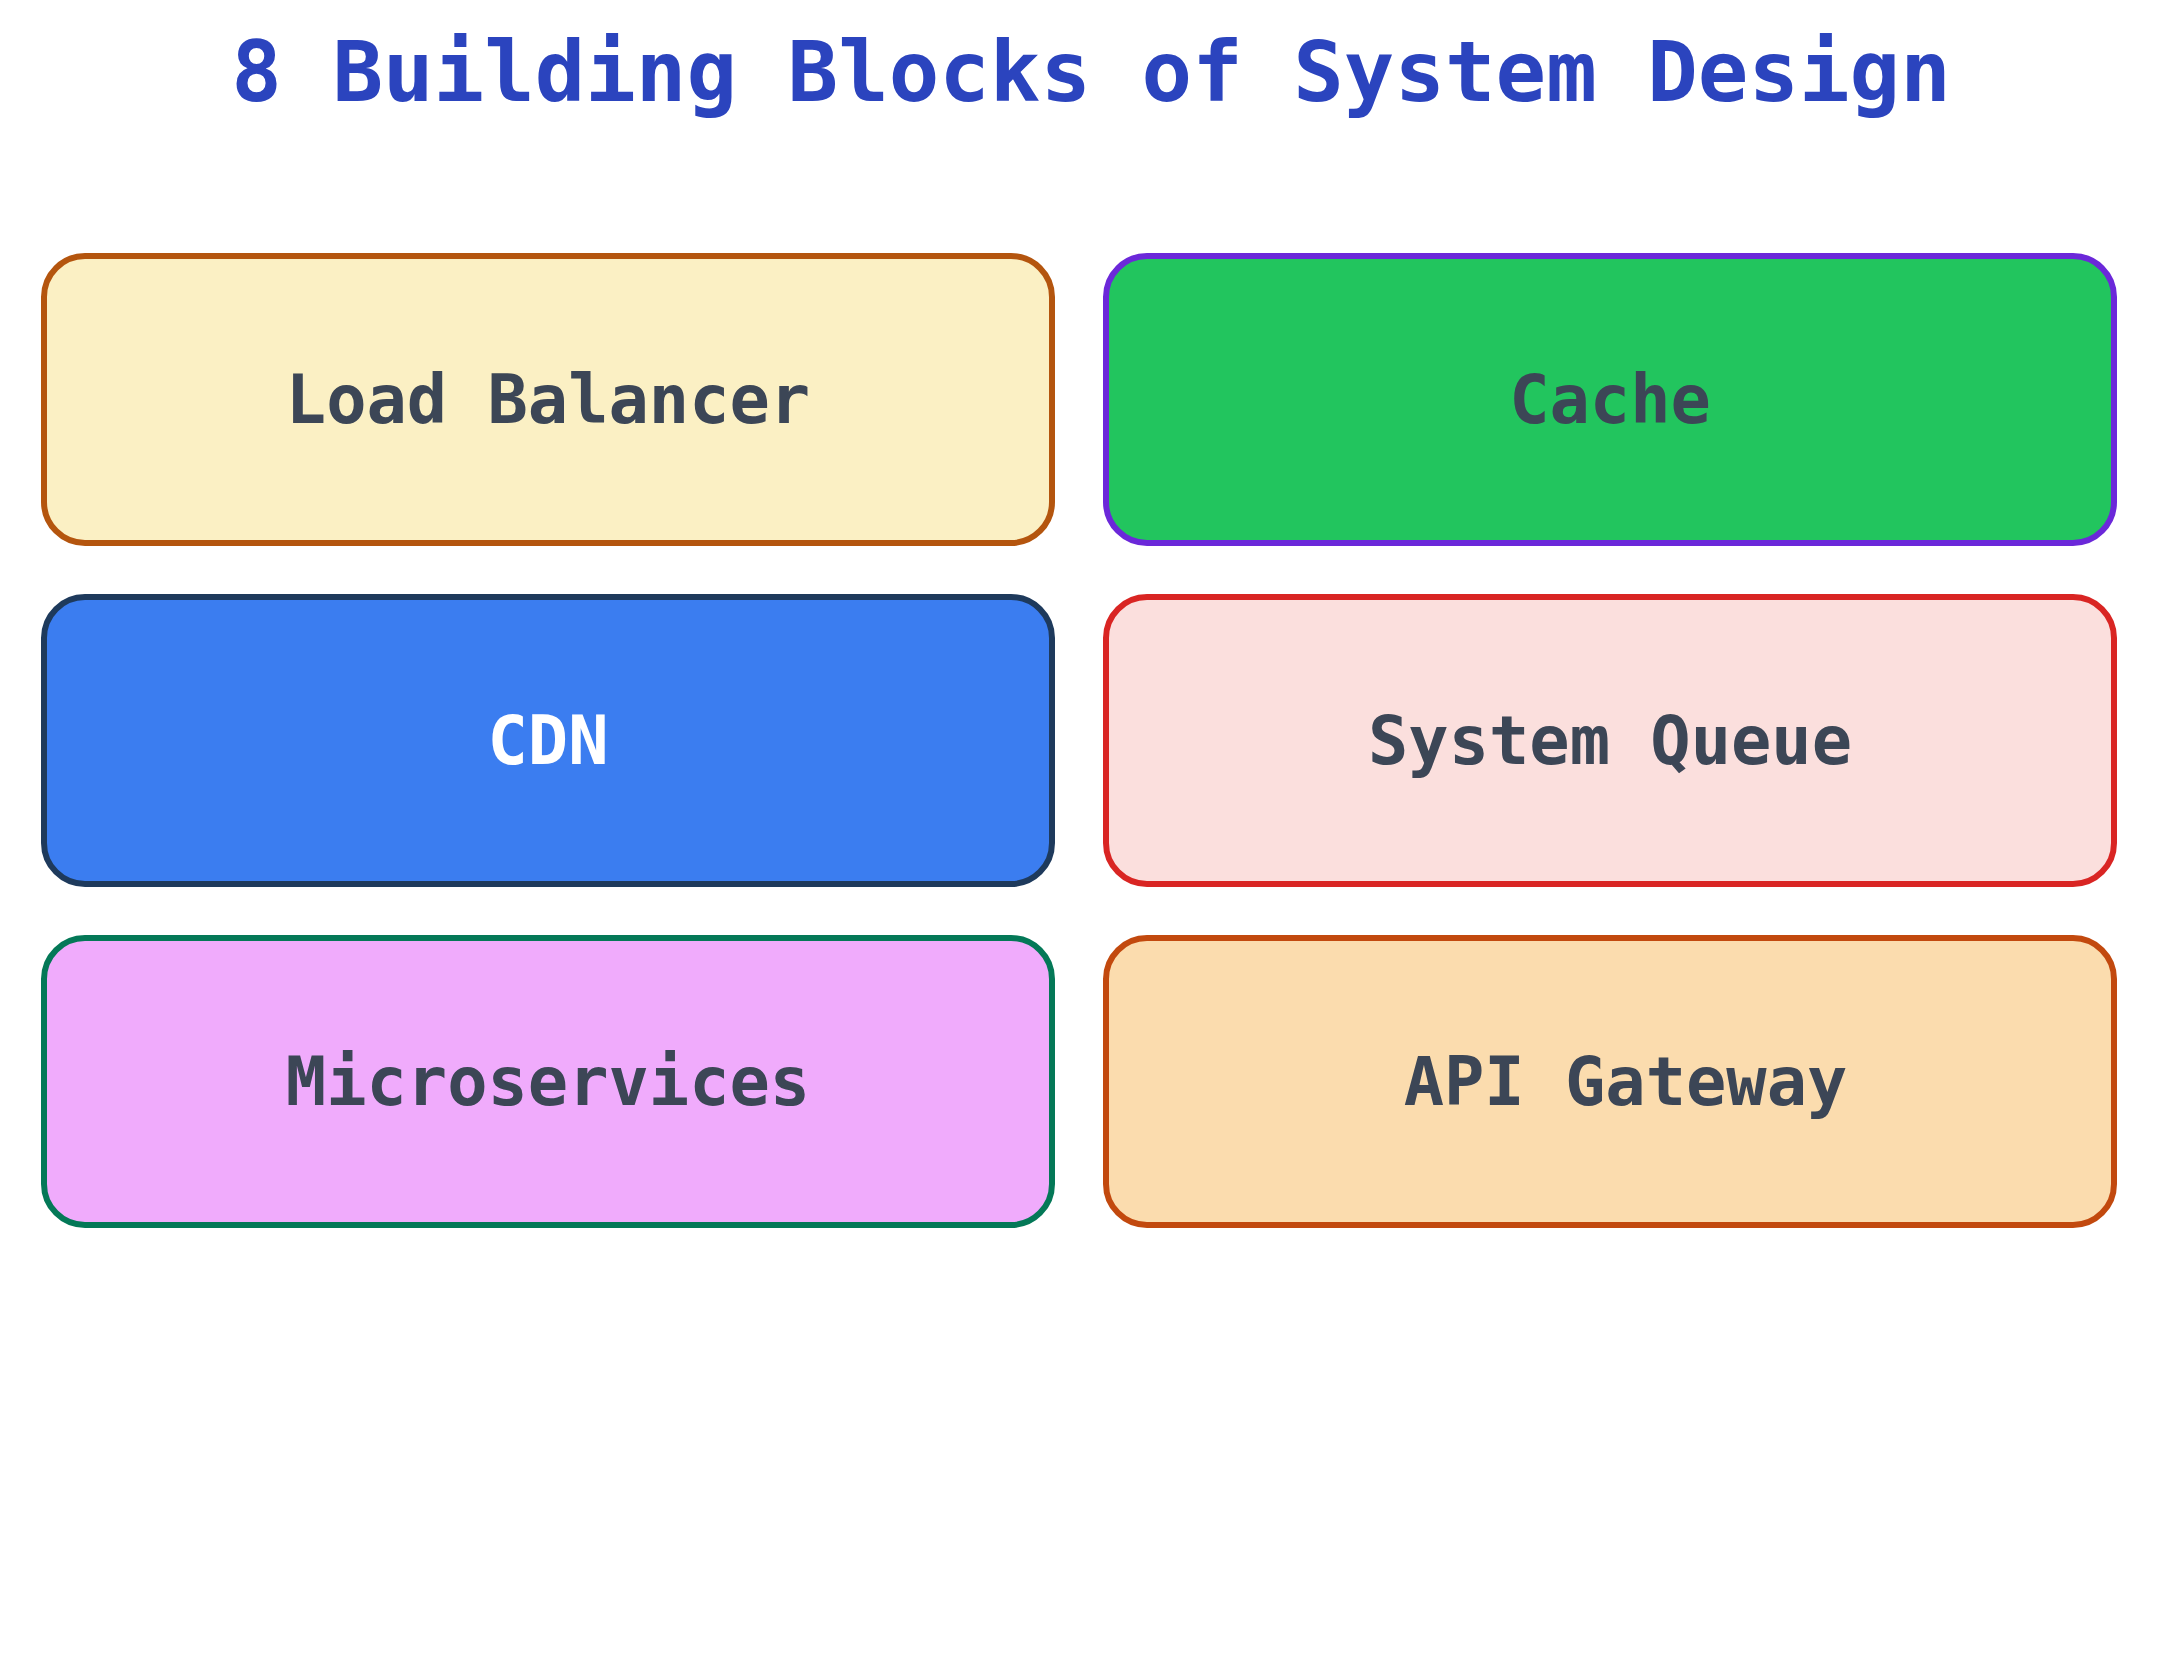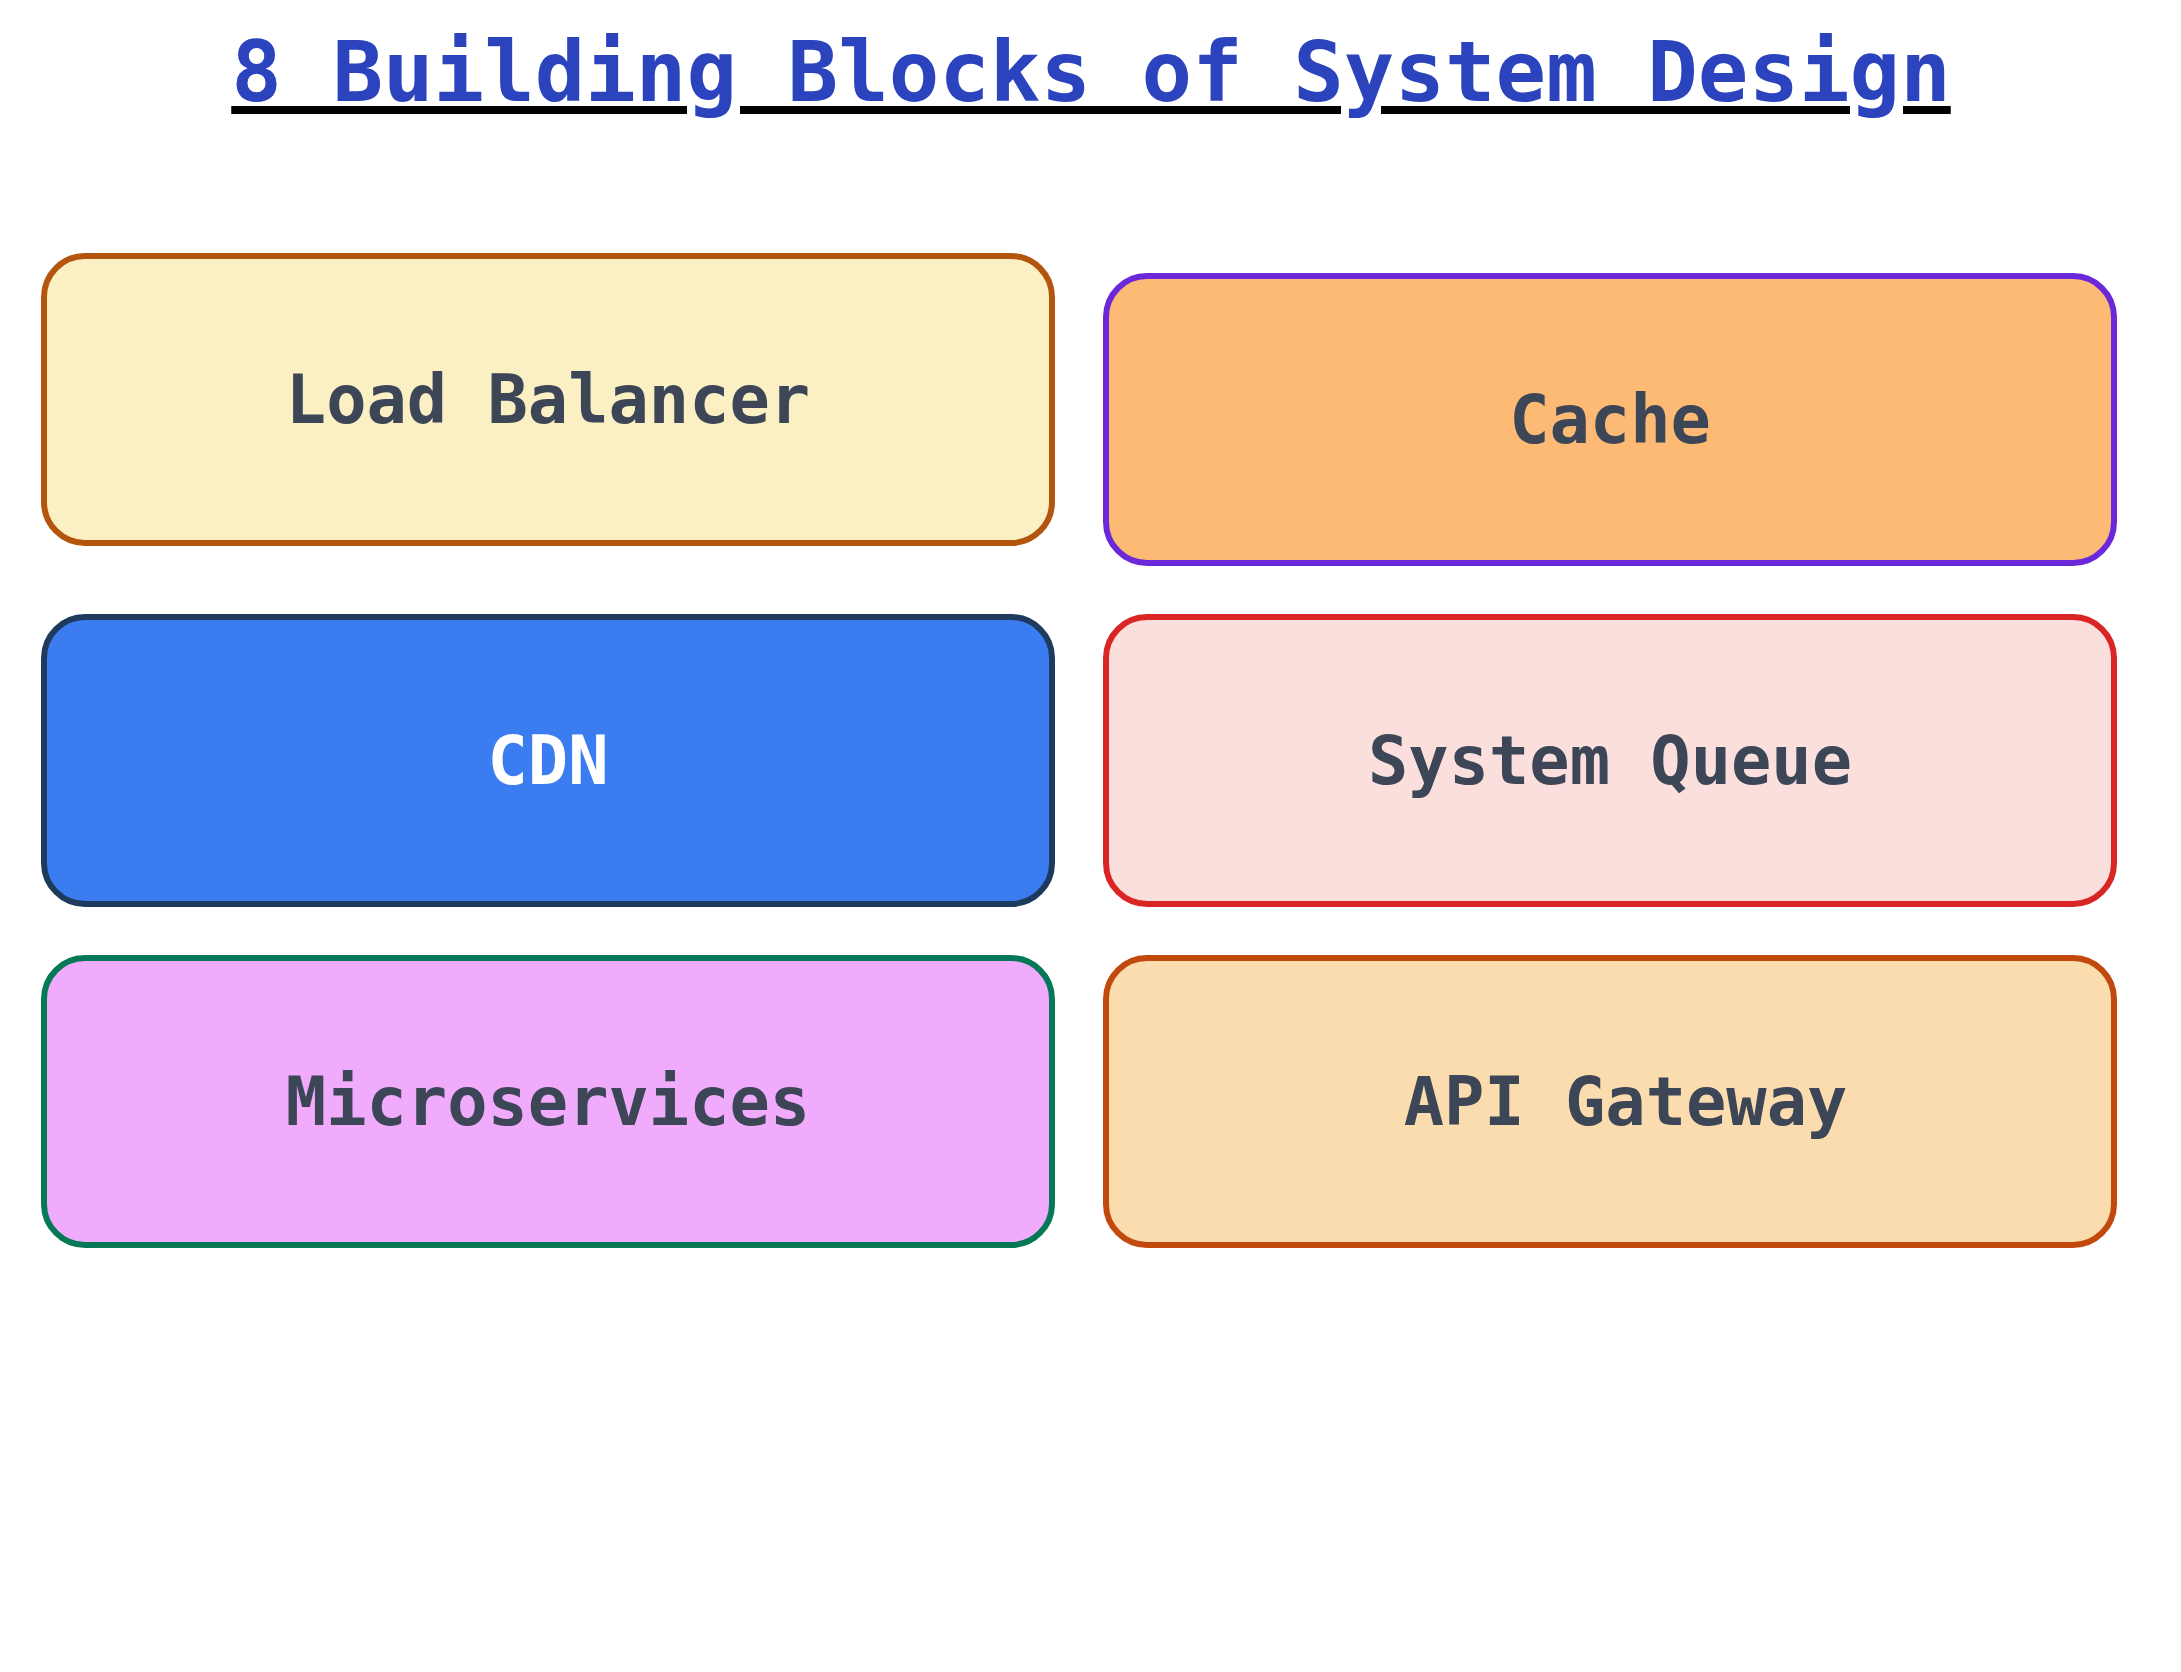--- a/index.html
+++ b/index.html
@@ -7,21 +7,20 @@
     padding: 0;
     background: #ffffff;
   }
   #canvas {
     position: relative;
     width: 2182px;
     height: 1254px;
     background: #ffffff;
     font-family: "DejaVu Sans Mono", "Liberation Mono", monospace;
     overflow: hidden;
-    text-decoration: underline;
   }
   .page-title {
     margin: 0;
     padding-top: 25.5px;
     text-align: center;
     font-size: 84px;
     line-height: 1.1;
     font-weight: bold;
     letter-spacing: 0px;
   }
@@ -54,21 +53,21 @@
 </head>
 <body>
 
 <div id="canvas">
   <h1 class="page-title" style="color: rgb(43, 68, 190);">8 Building Blocks of System Design</h1>
 
   <div class="grid">
       <div class="card" style="background: rgb(251, 240, 196); border-color: rgb(180, 85, 14);">
         <div class="card-label" style="color: rgb(60, 70, 86);">Load Balancer</div>
       </div>
-      <div class="card" style="background: #fdba74; border-color: rgb(107, 40, 217); margin-top: 20px;">
+      <div class="card" style="background: #22c55e; border-color: rgb(107, 40, 217);">
         <div class="card-label" style="color: rgb(60, 70, 86);">Cache</div>
       </div>
       <div class="card" style="background: rgb(59, 125, 240); border-color: rgb(30, 58, 92);">
         <div class="card-label" style="color: rgb(255, 255, 255);">CDN</div>
       </div>
       <div class="card" style="background: rgb(251, 223, 221); border-color: rgb(217, 37, 35);">
         <div class="card-label" style="color: rgb(60, 70, 86);">System Queue</div>
       </div>
       <div class="card" style="background: #f0abfc; border-color: rgb(4, 120, 87);">
         <div class="card-label" style="color: rgb(60, 70, 86);">Microservices</div>

